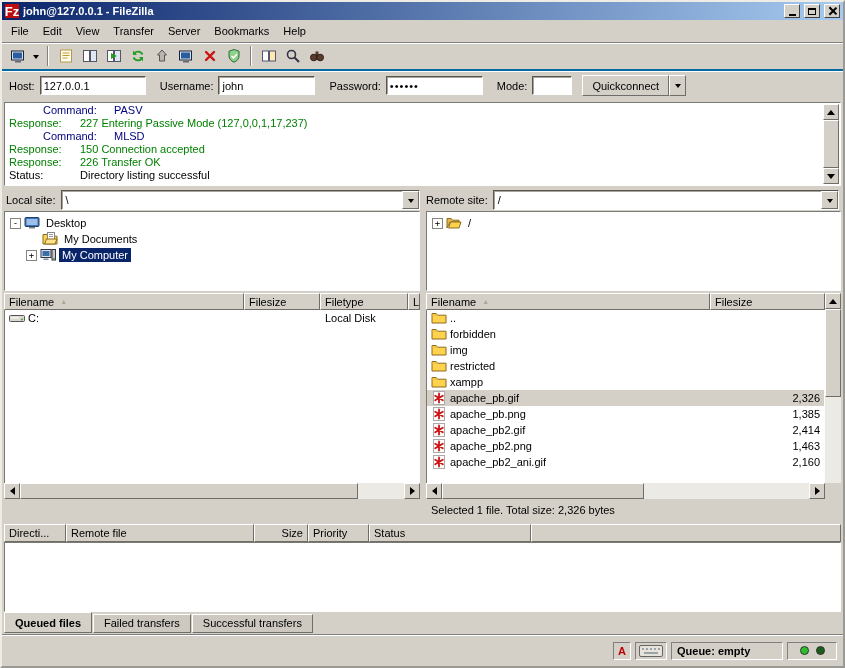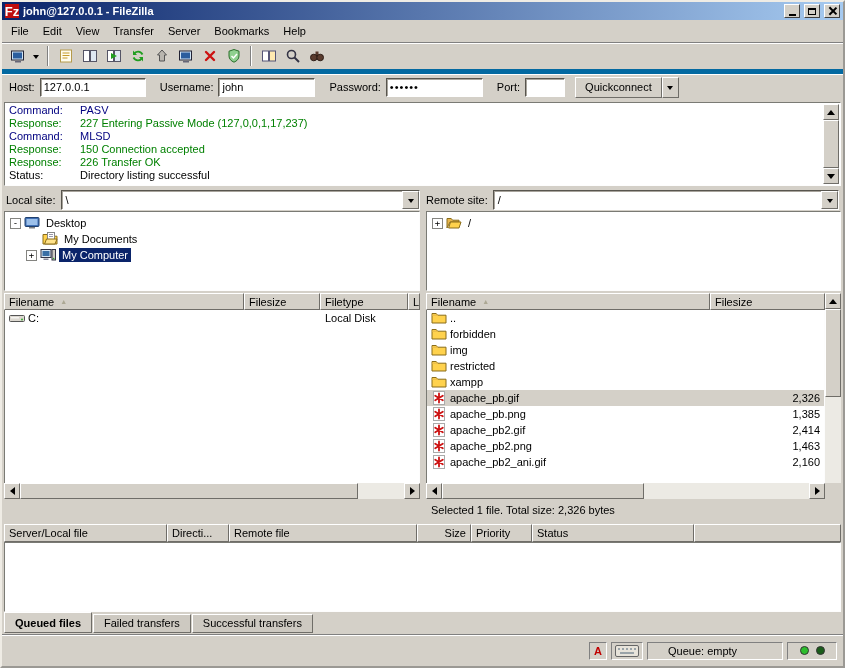--- a/index.html
+++ b/index.html
@@ -39,36 +39,36 @@
              border-top:1px solid #808080; box-shadow:inset 0 1px 0 #fff;
              display:flex; align-items:center; padding-left:4px; gap:1px; }
   .tbtn { width:23px; height:22px; display:flex; align-items:center; justify-content:center; }
   .tbtn svg { width:16px; height:16px; }
   .tb-drop { width:12px; height:22px; display:flex; align-items:center; justify-content:center; }
   .tsep { width:2px; height:20px; margin:0 4px; border-left:1px solid #808080; border-right:1px solid #fff; }
   .darr { width:0; height:0; border:3px solid transparent; border-top:4px solid #000; margin-top:4px; }
 
   
   .quickbar { position:absolute; top:67px; left:0; right:0; height:31px;
-              border-top:5px solid #0369a1; box-shadow:inset 0 1px 0 #fff;
+              border-top:2px solid #0369a1; box-shadow:inset 0 1px 0 #fff;
               display:flex; align-items:center; padding-left:7px; }
   .qlabel { margin-right:5px; }
   .qgap { width:14px; }
   .qinput { height:19px; background:#fff; border:1px solid; border-color:#58554e #fff #fff #58554e;
             box-shadow:inset 1px 1px 0 #a8a49c; font:11px "Liberation Sans",sans-serif; padding:1px 3px; }
   .w-host{width:106px;} .w-user{width:97px;} .w-pass{width:97px; letter-spacing:1px;} .w-port{width:40px;}
   .qc-btn { height:21px; margin-left:10px; padding:2px 9px; font:11px "Liberation Sans",sans-serif; }
   .qc-drop { width:17px; height:21px; display:flex; align-items:center; justify-content:center; }
 
   
   .logpane { position:absolute; top:100px; left:2px; right:2px; height:84px; background:#fff;
              border:1px solid; border-color:#7a7a74 #fdfdfd #fdfdfd #7a7a74; padding:1px; }
   .logline { display:flex; height:13px; line-height:13px; white-space:nowrap; }
   .logtype { width:74px; padding-left:3px; flex:none; }
-  .l-cmd  { color:#000080; }
+  .l-cmd  { color:#000080;padding-left:34px; }
   .l-resp { color:#008000; }
   .l-stat { color:#000000; }
 
   
   .sbbtn { width:16px; height:16px; background:#d4d0c8; flex:none;
            border:1px solid; border-color:#fff #6f6d68 #6f6d68 #fff;
            display:flex; align-items:center; justify-content:center; }
   .t-up   { width:0;height:0;border-left:4px solid transparent;border-right:4px solid transparent;border-bottom:5px solid #000; }
   .t-down { width:0;height:0;border-left:4px solid transparent;border-right:4px solid transparent;border-top:5px solid #000; }
   .t-left { width:0;height:0;border-top:4px solid transparent;border-bottom:4px solid transparent;border-right:5px solid #000; }
@@ -138,21 +138,21 @@
          margin-top:2px; white-space:nowrap; }
   .tab.active { background:#d4d0c8; font-weight:bold; margin-top:0; padding-top:4px; }
 
   
   .statusbar { position:absolute; left:0; right:0; bottom:0; height:32px;
                border-top:1px solid #808080; box-shadow:inset 0 1px 0 #fff;
                display:flex; align-items:center; justify-content:flex-end; gap:4px; padding:0 6px; }
   .sb-mini { height:18px; display:flex; align-items:center; justify-content:center;
              border:1px solid; border-color:#808080 #fff #fff #808080; padding:0 3px; }
   .ascii-ind { width:18px; color:#c00000; font-weight:bold; }
-  .queue-panel { width:136px; justify-content:flex-start; padding:0 20px; }
+  .queue-panel { width:112px; justify-content:flex-start; padding:0 5px;font-weight:bold; }
   .led-panel { width:50px; gap:7px; }
   .led { width:9px; height:9px; border-radius:50%; border:1px solid #333; }
   .led-a { background:#2dbd2d; } .led-b { background:#1a5c1a; }
 </style>
 </head>
 <body>
 
 <svg width="0" height="0" style="position:absolute">
   <defs>
     <symbol id="sym-folder" viewBox="0 0 16 16">
@@ -348,21 +348,21 @@
   <div class="quickbar">
     <span class="qlabel">Host:</span>
     <input class="qinput w-host" type="text" value="127.0.0.1" style="">
     <span class="qgap"></span>
     <span class="qlabel">Username:</span>
     <input class="qinput w-user" type="text" value="john" style="">
     <span class="qgap"></span>
     <span class="qlabel">Password:</span>
     <input class="qinput w-pass" type="text" value="••••••" style="">
     <span class="qgap"></span>
-    <span class="qlabel">Port:</span>
+    <span class="qlabel">Mode:</span>
     <input class="qinput w-port" type="text" value="" style="">
     <button class="raised qc-btn">Quickconnect</button>
     <div class="raised qc-drop">
         <span class="darr"></span>
       </div>
   </div>
 
   <div class="logpane">
     <div class="logline l-cmd">
         <span class="logtype">Command:</span>
@@ -601,21 +601,20 @@
         <span class="t-right"></span>
       </div>
   </div>
   <div class="sb-corner"></div>
 
   <div class="pstatus ps-right">
       <span>Selected 1 file. Total size: 2,326 bytes</span>
     </div>
 
   <div class="qhdr">
-    <div class="colhdr qc0">Server/Local file</div>
     <div class="colhdr qc1">Directi...</div>
     <div class="colhdr qc2">Remote file</div>
     <div class="colhdr qc3">Size</div>
     <div class="colhdr qc4">Priority</div>
     <div class="colhdr qc5">Status</div>
     <div class="colhdr qcf"></div>
   </div>
   <div class="qbody"></div>
   <div class="tabs">
     <div class="tab active">Queued files</div>

